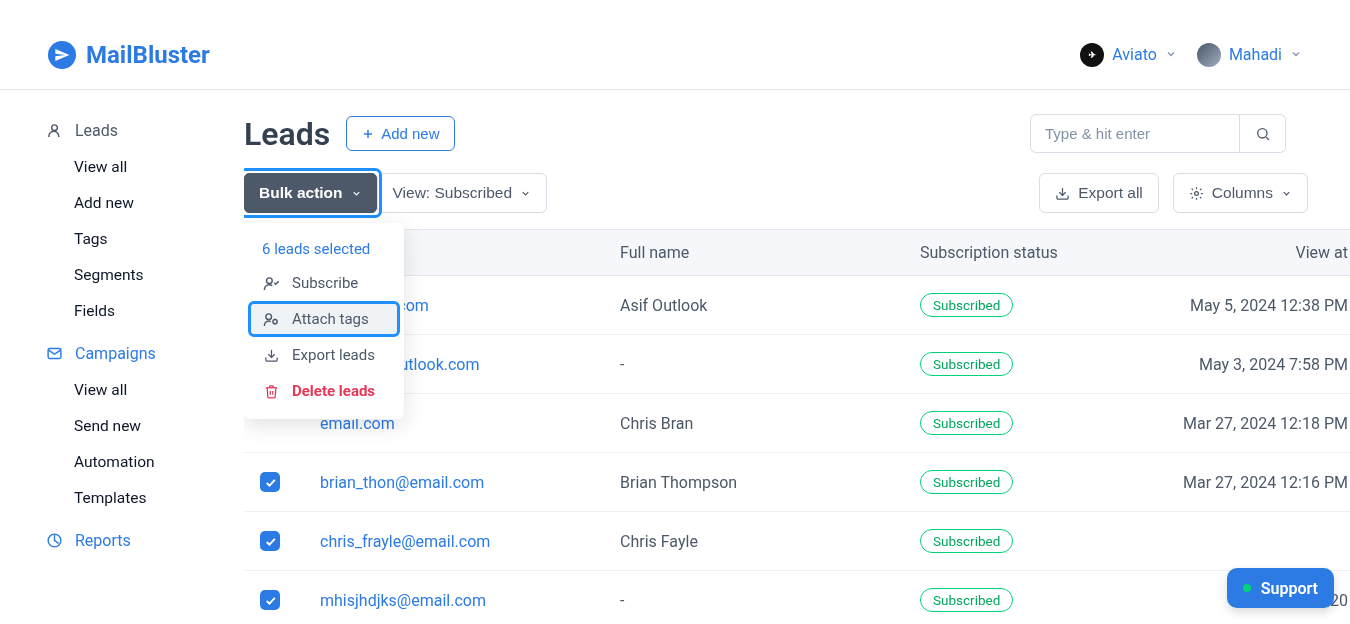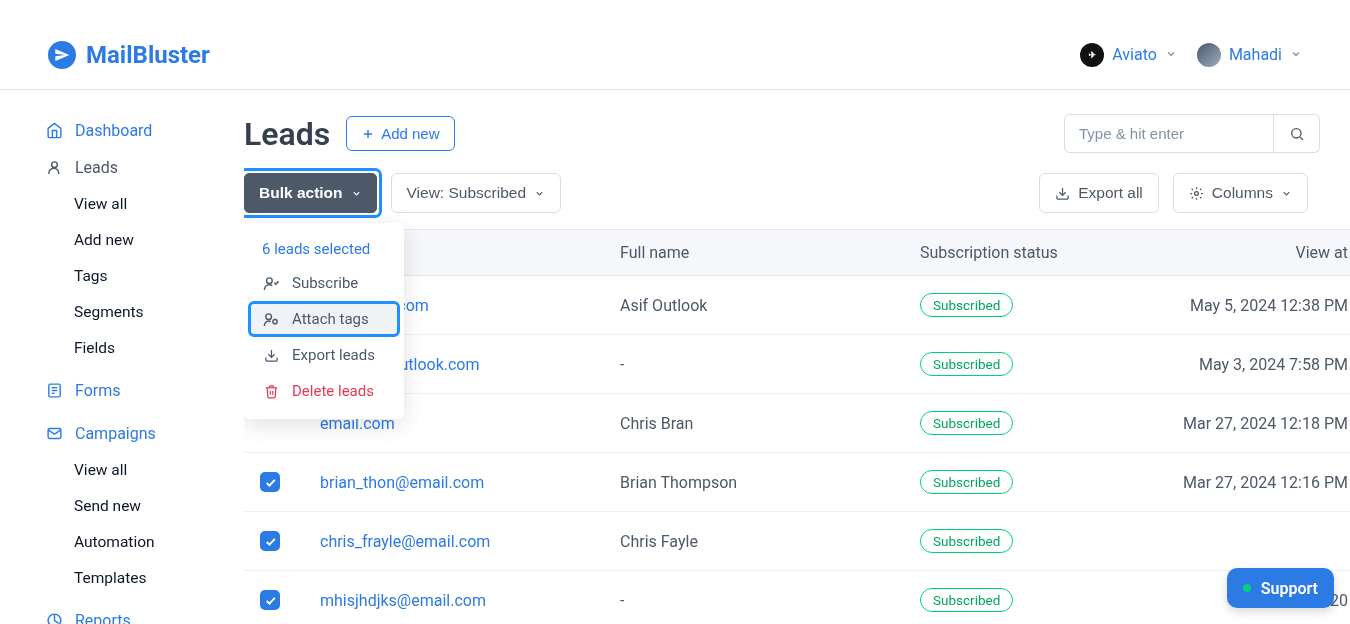--- a/index.html
+++ b/index.html
@@ -29,30 +29,30 @@
     
     .main { flex: 1; padding: 24px 0 0 0; overflow: hidden; }
     .title-row { display: flex; align-items: center; gap: 16px; padding: 0 0 20px 0; }
     .page-title { font-size: 32px; font-weight: 600; color: #344050; }
     .add-new-btn { border: 1px solid #2c7be5; color: #2c7be5; background: #fff; border-radius: 6px; padding: 8px 14px; display: flex; align-items: center; gap: 6px; font-size: 15px; cursor: pointer; }
     .title-right { margin-left: auto; display: flex; }
     .search-input { border: 1px solid #d8dee6; border-radius: 6px 0 0 6px; padding: 10px 14px; width: 210px; font-size: 15px; color: #8392a6; }
     .search-input::placeholder { color: #8392a6; }
     .search-btn { border: 1px solid #d8dee6; border-left: none; border-radius: 0 6px 6px 0; background: #fff; width: 46px; display: flex; align-items: center; justify-content: center; cursor: pointer; }
 
-    .toolbar-row { display: flex; align-items: flex-start; gap: 14px; padding-bottom: 16px; }
+    .toolbar-row { display: flex; align-items: flex-start; padding-bottom: 16px; }
     .bulk-wrapper { position: relative; }
     .bulk-highlight { position: absolute; inset: -5px; border: 3px solid #1e90ff; border-radius: 7px; pointer-events: none; }
     .bulk-btn { background: #4d5969; color: #fff; border: 1px solid #4d5969; border-radius: 5px; padding: 10px 14px; display: flex; align-items: center; gap: 8px; font-size: 15.5px; font-weight: 600; cursor: pointer; }
     .outline-btn { border: 1px solid #d8dee6; background: #fff; color: #4d5969; border-radius: 6px; padding: 10px 15px; display: flex; align-items: center; gap: 8px; font-size: 15.5px; cursor: pointer; }
 
     .dropdown { position: absolute; top: 50px; left: 0; width: 160px; background: #fff; border-radius: 6px; box-shadow: 0 6px 22px rgba(0,0,0,0.12); padding: 10px 0; z-index: 10; }
     .dropdown-header { color: #2c7be5; padding: 7px 18px; font-size: 15px; }
     .dropdown-item { padding: 9px 18px; display: flex; align-items: center; gap: 12px; cursor: pointer; font-size: 15px; color: #4d5969; position: relative; }
-    .dropdown-item.danger { color: #e63757; }
+    .dropdown-item.danger { color: #e63757; font-weight: bold; }
     .dd-highlight { position: absolute; inset: 0 4px; border: 3px solid #1e90ff; border-radius: 6px; pointer-events: none; background: #f0f3f6; z-index: -1; }
     .dropdown-item .dd-icon { width: 18px; display: flex; align-items: center; justify-content: center; color: #4d5969; }
     .dropdown-item.danger .dd-icon { color: #e63757; }
 
     
     .table { width: 100%; }
     .thead { display: flex; background: #f5f7fa; border-top: 1px solid #e5e7eb; border-bottom: 1px solid #e5e7eb; padding: 13px 0; color: #4d5969; font-size: 16px; }
     .trow { display: flex; align-items: center; border-bottom: 1px solid #edf0f4; padding: 17px 0; font-size: 16px; }
     .col-check { width: 76px; padding-left: 16px; }
     .col-email { width: 300px; }
@@ -98,29 +98,20 @@
             <polyline points="6 9 12 15 18 9"></polyline>
           </svg>
       </span>
     </div>
   </div>
 </div>
 
 <div class="layout">
 
   <div class="sidebar">
-    <div class="sidebar-main active">
-      <span class="sidebar-icon">
-          <svg width="17" height="17" viewBox="0 0 24 24" fill="none" stroke="#2c7be5" stroke-width="2">
-            <path d="M3 9l9-7 9 7v11a2 2 0 0 1-2 2H5a2 2 0 0 1-2-2z"></path>
-            <polyline points="9 22 9 12 15 12 15 22"></polyline>
-          </svg>
-        </span>
-      <span>Dashboard</span>
-    </div>
     <div class="sidebar-main plain">
       <span class="sidebar-icon">
           <svg width="17" height="17" viewBox="0 0 24 24" fill="none" stroke="#4d5969" stroke-width="2">
             <circle cx="12" cy="8" r="4"></circle>
             <path d="M4 21v-1a7 7 0 0 1 14 0v1"></path>
           </svg>
         </span>
       <span>Leads</span>
     </div>
     <div class="sidebar-sub">
@@ -132,31 +123,20 @@
     <div class="sidebar-sub">
         <span>Tags</span>
       </div>
     <div class="sidebar-sub">
         <span>Segments</span>
       </div>
     <div class="sidebar-sub">
         <span>Fields</span>
       </div>
 
-    <div class="sidebar-main link" style="margin-top:10px">
-      <span class="sidebar-icon">
-          <svg width="17" height="17" viewBox="0 0 24 24" fill="none" stroke="#2c7be5" stroke-width="2">
-            <rect x="4" y="3" width="16" height="18" rx="2"></rect>
-            <line x1="8" y1="8" x2="16" y2="8"></line>
-            <line x1="8" y1="12" x2="16" y2="12"></line>
-            <line x1="8" y1="16" x2="12" y2="16"></line>
-          </svg>
-        </span>
-      <span>Forms</span>
-    </div>
 
     <div class="sidebar-main link" style="margin-top:10px">
       <span class="sidebar-icon">
           <svg width="17" height="17" viewBox="0 0 24 24" fill="none" stroke="#2c7be5" stroke-width="2">
             <rect x="3" y="5" width="18" height="14" rx="2"></rect>
             <polyline points="3 7 12 13 21 7"></polyline>
           </svg>
         </span>
       <span>Campaigns</span>
     </div>
@@ -192,21 +172,21 @@
   <div class="main">
     <div class="title-row">
       <div class="page-title">Leads</div>
       <button class="add-new-btn">
         <svg width="14" height="14" viewBox="0 0 24 24" fill="none" stroke="#2c7be5" stroke-width="2.5">
             <line x1="12" y1="5" x2="12" y2="19"></line>
             <line x1="5" y1="12" x2="19" y2="12"></line>
           </svg>
         <span>Add new</span>
       </button>
-      <div class="title-right" style="margin-right:30px">
+      <div class="title-right" style="margin-right:64px">
         <input class="search-input" placeholder="Type &amp; hit enter" style="">
         <button class="search-btn">
           <svg width="16" height="16" viewBox="0 0 24 24" fill="none" stroke="#4d5969" stroke-width="2">
               <circle cx="11" cy="11" r="7"></circle>
               <line x1="21" y1="21" x2="16.65" y2="16.65"></line>
             </svg>
         </button>
       </div>
     </div>
 

